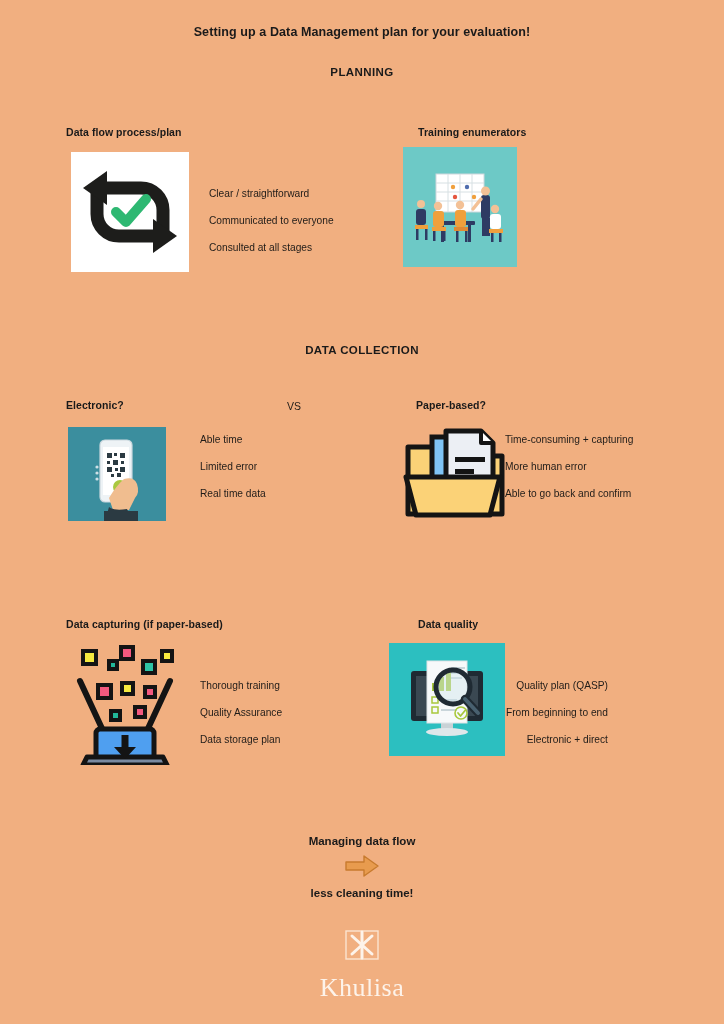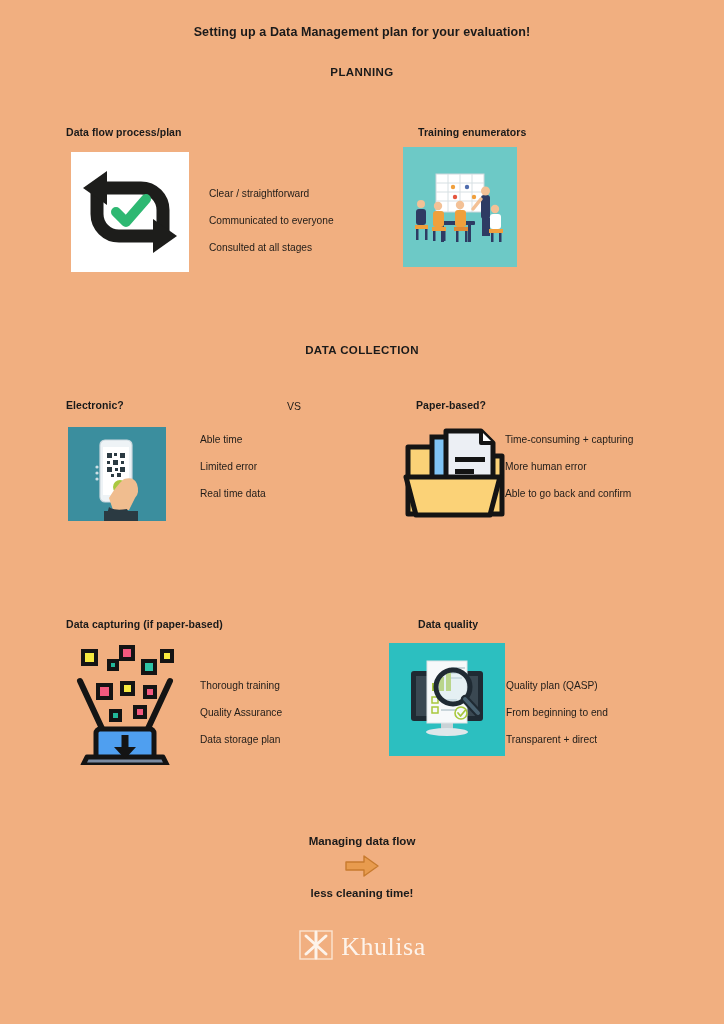--- a/index.html
+++ b/index.html
@@ -101,20 +101,21 @@
   
   #logo-area {
     position: absolute;
     top: 928px;
     left: 0;
     width: 724px;
     display: flex;
     align-items: center;
     justify-content: center;
     gap: 7px;
+    flex-direction: column;
   }
   #logo-wordmark {
     font-family: "Liberation Serif", serif;
     font-size: 26px;
     color: #fdf3ea;
     letter-spacing: 0.5px;
   }
 </style>
 </head>
 <body>
@@ -348,24 +349,24 @@
       </g>
       <circle cx="72" cy="70" r="6" fill="none" stroke="#a8c83c" stroke-width="1.6"></circle>
       <path d="M69 70 l2.5 3 l5 -6" fill="none" stroke="#a8c83c" stroke-width="1.8" stroke-linecap="round" stroke-linejoin="round"></path>
 
       <circle cx="64" cy="44" r="17" fill="#cfe4ec" fill-opacity="0.45" stroke="#1f2a33" stroke-width="5"></circle>
       <path d="M76 56 L89 70" stroke="#1f2a33" stroke-width="8" stroke-linecap="round"></path>
       <path d="M76 56 L89 70" stroke="#48606f" stroke-width="4" stroke-linecap="round"></path>
     </svg>
   </div>
 
-  <div class="item-list" style="top:672px; left:506px;">
+  <div class="item-list" style="top:672px; left:506px;text-align:right;">
     <div>Quality plan (QASP)</div>
     <div>From beginning to end</div>
-    <div>Transparent + direct</div>
+    <div>Electronic + direct</div>
   </div>
 
   <div id="bottom-banner">
     <span>Managing data flow</span>
     <span id="bottom-arrow">
       <svg width="34" height="22" viewBox="0 0 34 22" aria-hidden="true">
         <polygon points="1,7 19,7 19,1 33,11 19,21 19,15 1,15" fill="#e89b4e" stroke="#c87b2e" stroke-width="1.4" stroke-linejoin="round"></polygon>
       </svg>
     </span>
     <span>less cleaning time!</span>

